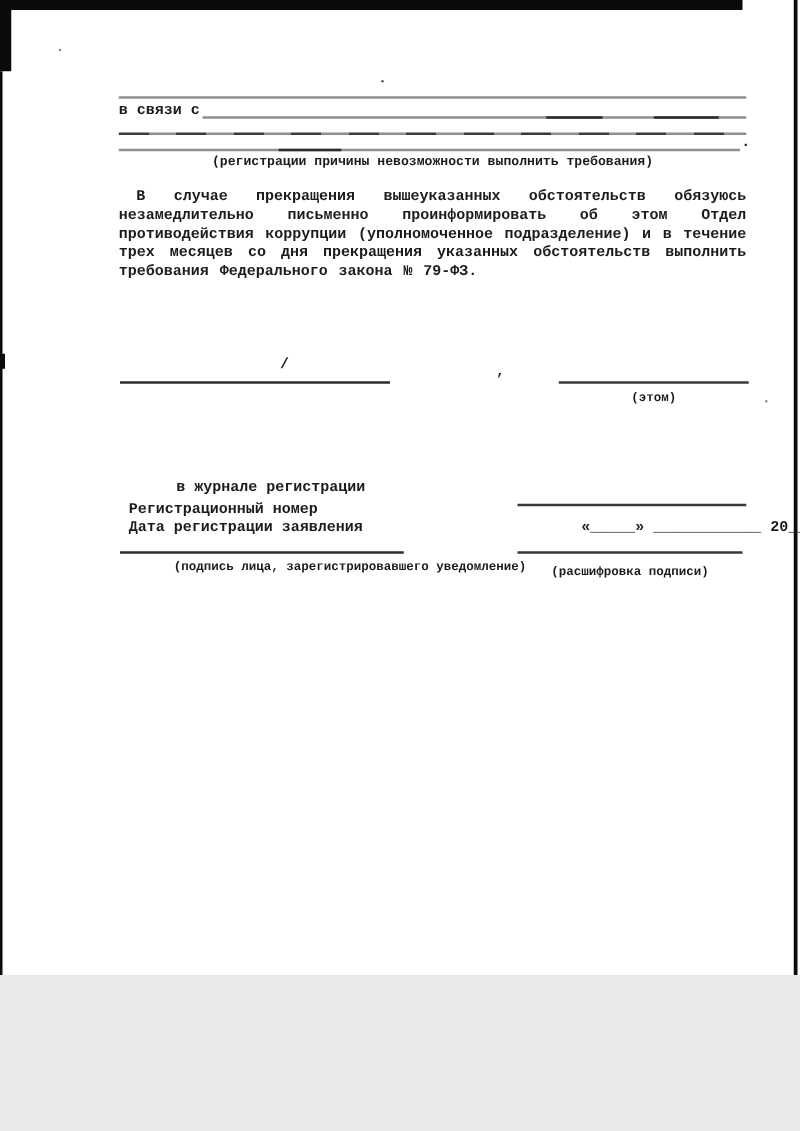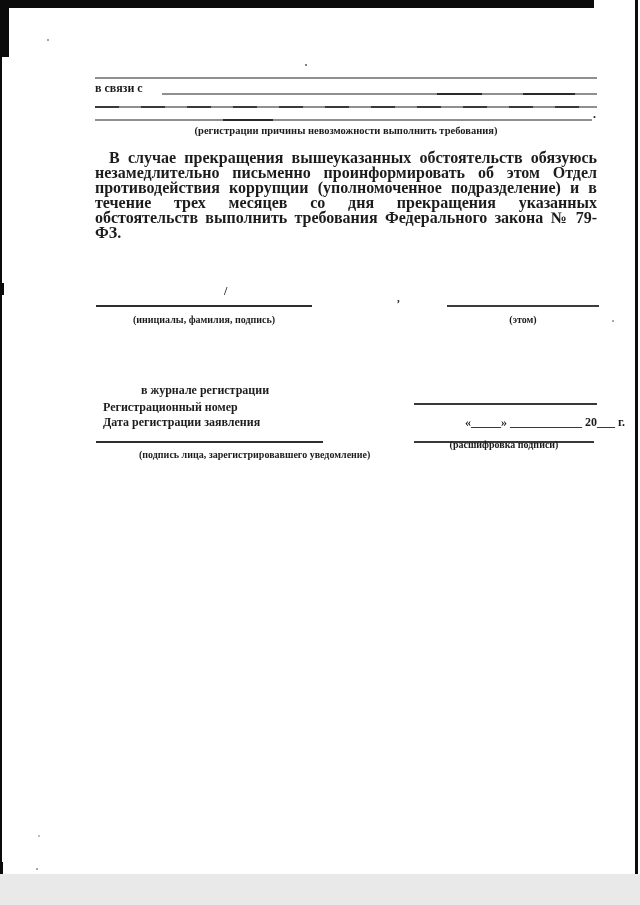--- a/index.html
+++ b/index.html
@@ -1,30 +1,30 @@
 <!DOCTYPE html>
 <html><head>
 <meta charset="utf-8">
 <style>
   html,body{margin:0;padding:0;background:#e9e9e9;}
   #page{
-    position:relative;width:640px;height:874px;background:#ffffff;
-    overflow:hidden;font-family:Liberation Serif, serif;
+    position:relative;width:640px;height:780px;background:#ffffff;
+    overflow:hidden;font-family:Liberation Mono, monospace;
     color:#1c1c1c;
   }
   .abs{position:absolute;}
   .txt{font-weight:bold;font-size:12px;line-height:13px;white-space:nowrap;}
   .cap{font-weight:bold;font-size:10.5px;line-height:11px;text-align:center;white-space:nowrap;}
   .cap-sm{font-weight:bold;font-size:10px;line-height:11px;white-space:nowrap;margin-left:44px;}
   .line{height:2px;background:#8f8f8f;}
   .line-dark{height:2px;background:#2e2e2e;}
   .line-mix{height:2px;background:repeating-linear-gradient(90deg,#3a3a3a 0 24px,#8f8f8f 24px 46px);}
   .dash{height:2px;background:#2a2a2a;}
   .para{
-    font-weight:bold;font-size:16px;line-height:15px;width:502px;
+    font-weight:bold;font-size:12px;line-height:15px;width:502px;
     text-align:justify;text-indent:14px;letter-spacing:0;word-spacing:1.5px;
   }
   .speck{width:2px;height:2px;background:#8a8a8a;border-radius:50%;}
   .border{background:#0b0b0b;}
   .pre{white-space:pre;}
 </style>
 </head>
 <body>
 
 <div id="page">
@@ -55,34 +55,33 @@
   <div class="abs dash" style="left:223px;top:119px;width:50px;"></div>
   <span class="abs txt" style="left:593px;top:108px;">.</span>
 
   <div class="abs cap" style="left:95px;top:125px;width:502px;">(регистрации причины невозможности выполнить требования)</div>
 
   <div class="abs para" style="left:95px;top:150px;">В случае прекращения вышеуказанных обстоятельств обязуюсь незамедлительно письменно проинформировать об этом Отдел противодействия коррупции (уполномоченное подразделение) и в течение трех месяцев со дня прекращения указанных обстоятельств выполнить требования Федерального закона № 79-ФЗ.</div>
 
 
   <span class="abs txt" style="left:224px;top:285px;">/</span>
   <div class="abs line-dark" style="left:96px;top:305px;width:216px;"></div>
-  <div class="abs cap" style="left:96px;top:314px;width:216px;font-size:10px;">(инициалы, фамилия, подпись)</div>
 
   <span class="abs txt" style="left:397px;top:292px;font-size:11px;">,</span>
 
   <div class="abs line-dark" style="left:447px;top:305px;width:152px;background:#3c3c3c;"></div>
   <div class="abs cap" style="left:447px;top:314px;width:152px;font-size:10px;">(этом)</div>
 
   <div class="abs txt" style="left:103px;top:369px;margin-top:32px;">Регистрационный номер</div>
   <div class="abs txt" style="left:103px;top:384px;padding-left:38px;">в журнале регистрации</div>
 
   <div class="abs line-dark" style="left:414px;top:403px;width:183px;background:#383838;"></div>
 
   <div class="abs txt" style="left:103px;top:416px;">Дата регистрации заявления</div>
   <div class="abs txt pre" style="left:424px;top:416px;margin-left:41px;">«_____» ____________ 20___ г.</div>
 
   <div class="abs line-dark" style="left:96px;top:441px;width:227px;"></div>
   <div class="abs cap-sm" style="left:95px;top:449px;">(подпись лица, зарегистрировавшего уведомление)</div>
 
   <div class="abs line-dark" style="left:414px;top:441px;width:180px;background:#383838;"></div>
-  <div class="abs cap" style="left:414px;top:439px;width:180px;font-size:10px;">(расшифровка подписи)</div>
+  <div class="abs cap" style="left:414px;top:453px;width:180px;font-size:10px;">(расшифровка подписи)</div>
 
 </div>
 
 </body></html>

